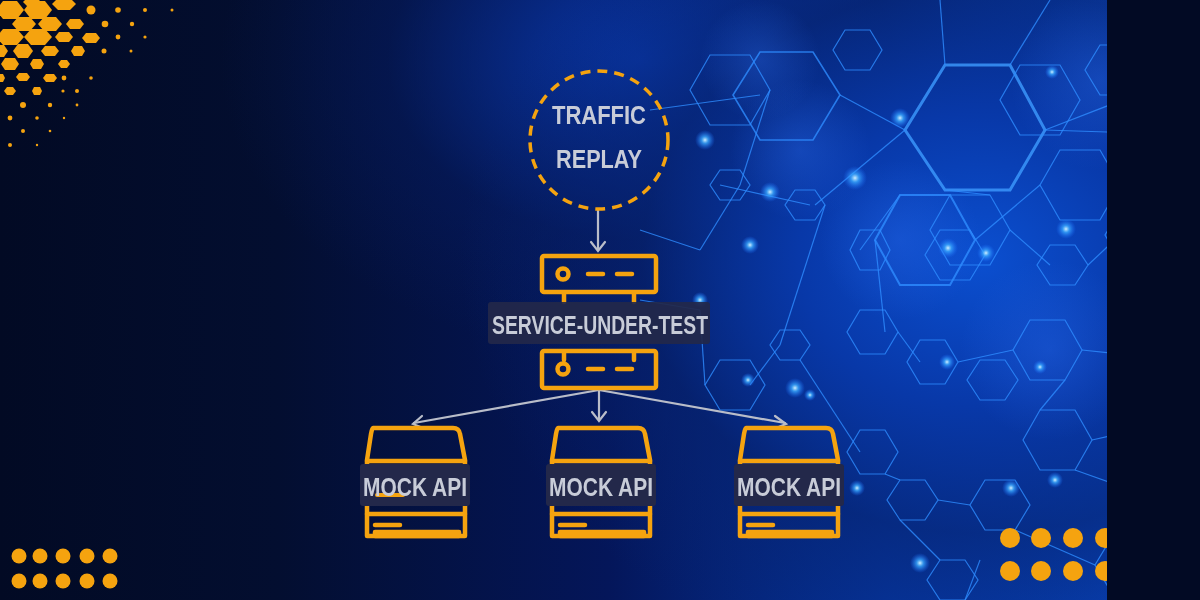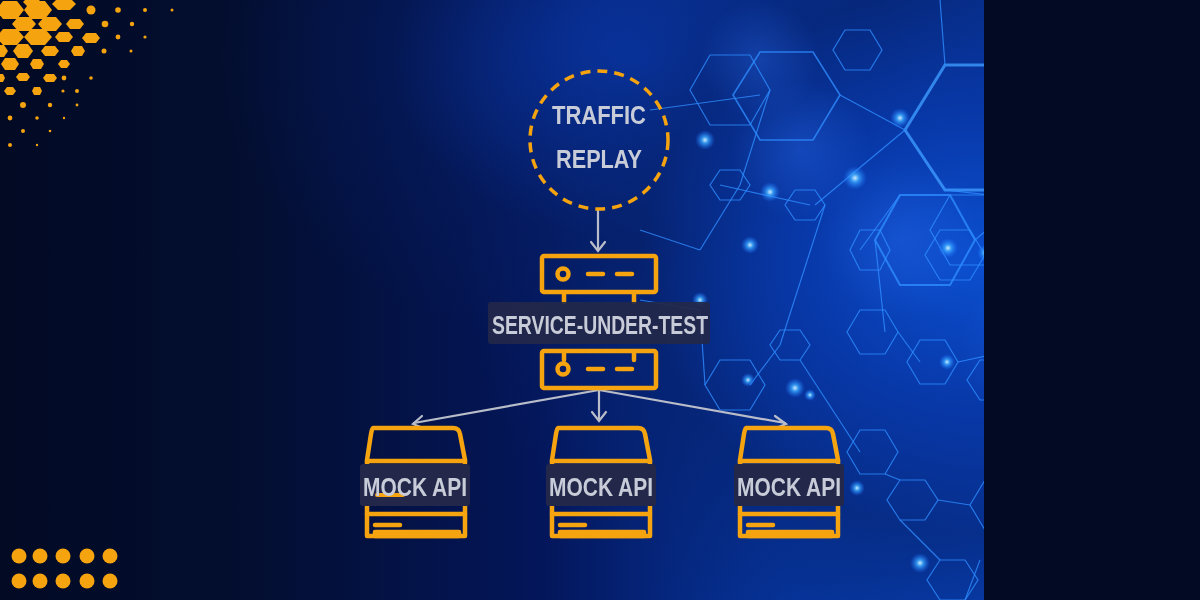--- a/index.html
+++ b/index.html
@@ -1,21 +1,22 @@
 <!DOCTYPE html>
 <html><head>
 <meta charset="utf-8">
 <style>
   html, body { margin:0; padding:0; }
   body { width:1200px; height:600px; overflow:hidden; background:#020a24; font-family:"Liberation Sans", sans-serif; }
-  #canvas { position:relative; width:984px; height:600px; overflow:hidden;
+  #canvas { position:relative; width:1096px; height:600px; overflow:hidden;
     background:
       radial-gradient(ellipse 520px 420px at 980px 260px, #0b4fd0 0%, #0838a8 35%, rgba(6,34,110,0.6) 65%, rgba(2,10,36,0) 100%),
       radial-gradient(ellipse 420px 300px at 640px 60px, rgba(10,60,180,0.85) 0%, rgba(6,30,100,0.4) 60%, rgba(2,10,36,0) 100%),
       linear-gradient(90deg, #020a24 0%, #030e30 25%, #04165a 55%, #0636a0 80%, #0842b8 100%);
+    padding-left: 11px;
   }
   svg { position:absolute; left:0; top:0; }
   .label-text { font-family:"Liberation Sans", sans-serif; font-weight:bold; fill:#c8ccd8; }
 </style>
 </head>
 <body>
 
 <div id="canvas">
 
   <svg width="1200" height="600">

